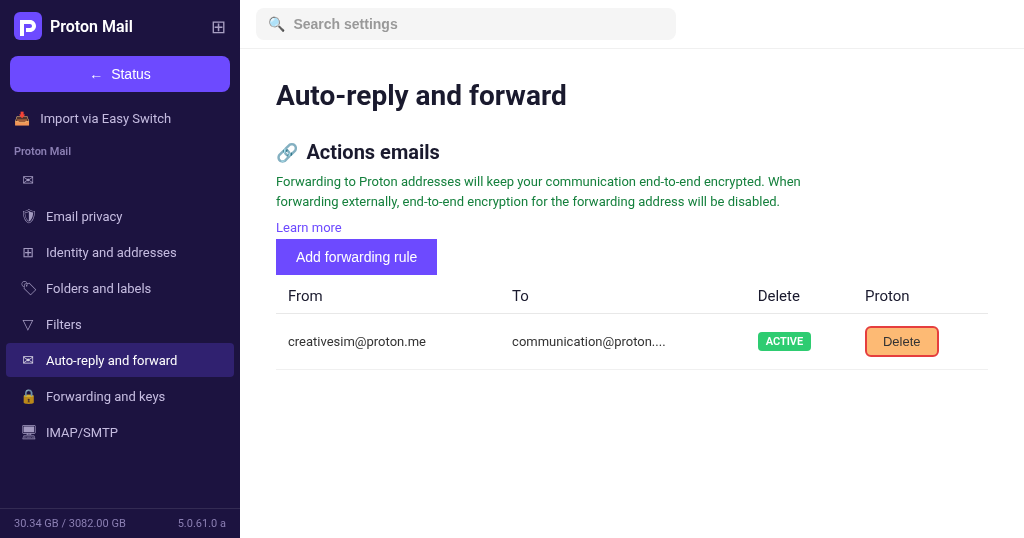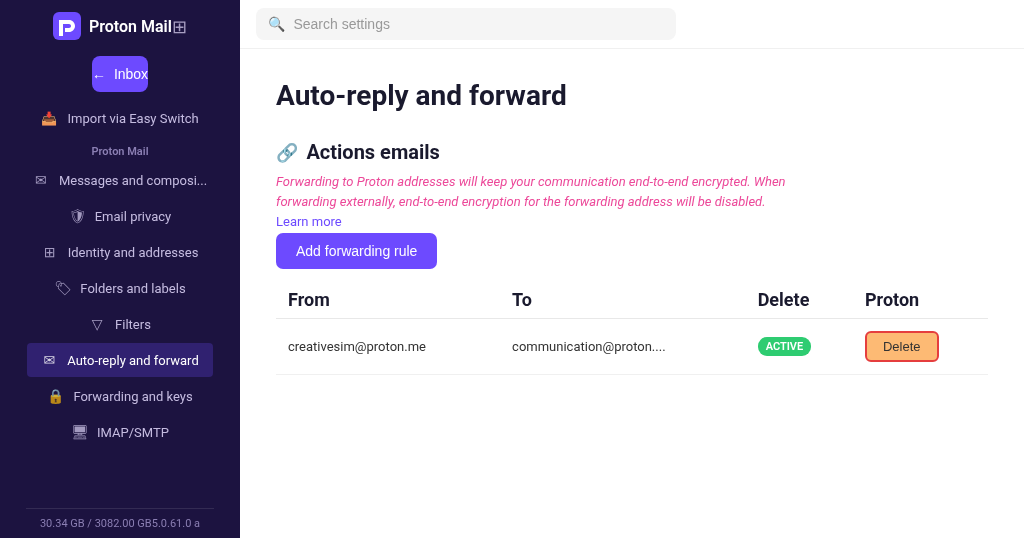--- a/index.html
+++ b/index.html
@@ -7,21 +7,20 @@
 
     
     .sidebar {
       width: 240px;
       min-width: 240px;
       background: #1c1340;
       color: #fff;
       display: flex;
       flex-direction: column;
       height: 538px;
-      align-items: center;
     }
 
     .sidebar-header {
       display: flex;
       align-items: center;
       justify-content: space-between;
       padding: 12px 14px;
     }
 
     .logo-area {
@@ -144,20 +143,21 @@
       width: 420px;
     }
 
     .search-bar input {
       border: none;
       background: transparent;
       outline: none;
       font-size: 14px;
       color: #0369a1;
       width: 100%;
+      font-weight: bold;
     }
 
     .search-bar input::placeholder { color: #999; }
 
     .content {
       padding: 30px 36px;
       flex: 1;
     }
 
     .page-title {
@@ -177,75 +177,75 @@
       margin-bottom: 8px;
     }
 
     .link-icon {
       color: #6d4aff;
       font-size: 18px;
     }
 
     .section-desc {
       font-size: 13px;
-      color: #ec4899;
+      color: #15803d;
       line-height: 1.5;
       max-width: 560px;
-      font-style: italic;
+      margin-bottom: 6px;
     }
 
     .learn-more {
       color: #6d4aff;
       font-size: 13px;
       text-decoration: none;
       cursor: pointer;
       display: inline-block;
       margin-bottom: 4px;
     }
 
     .add-rule-btn {
       background: #6d4aff;
       color: #fff;
       border: none;
-      border-radius: 7px;
+      border-radius: 0;
       padding: 10px 20px;
       font-size: 14px;
       font-weight: 500;
       cursor: pointer;
-      margin-bottom: 12px;
+      margin-bottom: 4px;
     }
 
     .table {
       width: 100%;
       border-collapse: collapse;
     }
 
     .table th {
       text-align: left;
-      font-size: 18px;
-      font-weight: 700;
+      font-size: 15px;
+      font-weight: 400;
       color: #1a1a2e;
       padding: 8px 12px;
       border-bottom: 1px solid #e8e8e8;
     }
 
     .table td {
       padding: 12px 12px;
       font-size: 13px;
       color: #333;
       border-bottom: 1px solid #f0f0f0;
     }
 
     .status-badge {
       background: #2ecc71;
       color: #fff;
       font-size: 11px;
       font-weight: 600;
       padding: 3px 8px;
-      border-radius: 9px;
+      border-radius: 4px;
       display: inline-block;
     }
 
     .delete-btn {
       background: #fdba74;
       color: #333;
       border: 2px solid #e53e3e;
       border-radius: 6px;
       padding: 6px 16px;
       font-size: 13px;
@@ -263,33 +263,32 @@
         <rect width="28" height="28" rx="6" fill="#6d4aff"></rect>
         <path d="M6 8h10c3.3 0 6 2.7 6 6s-2.7 6-6 6h-4v-4h4c1.1 0 2-.9 2-2s-.9-2-2-2H10v12H6V8z" fill="white"></path>
       </svg>
       <span class="logo-text">Proton Mail</span>
     </div>
     <span class="grid-icon">⊞</span>
   </div>
 
   <button class="inbox-btn">
     <span class="arrow">←</span>
-    <span>Inbox</span>
+    <span>Status</span>
   </button>
 
   <div class="import-item">
     <span>📥</span>
     <span>Import via Easy Switch</span>
   </div>
 
   <div class="section-label">Proton Mail</div>
 
   <div class="nav-item">
     <span class="icon">✉</span>
-    <span>Messages and composi...</span>
   </div>
   <div class="nav-item">
     <span class="icon">🛡</span>
     <span>Email privacy</span>
   </div>
   <div class="nav-item">
     <span class="icon">⊞</span>
     <span>Identity and addresses</span>
   </div>
   <div class="nav-item">

